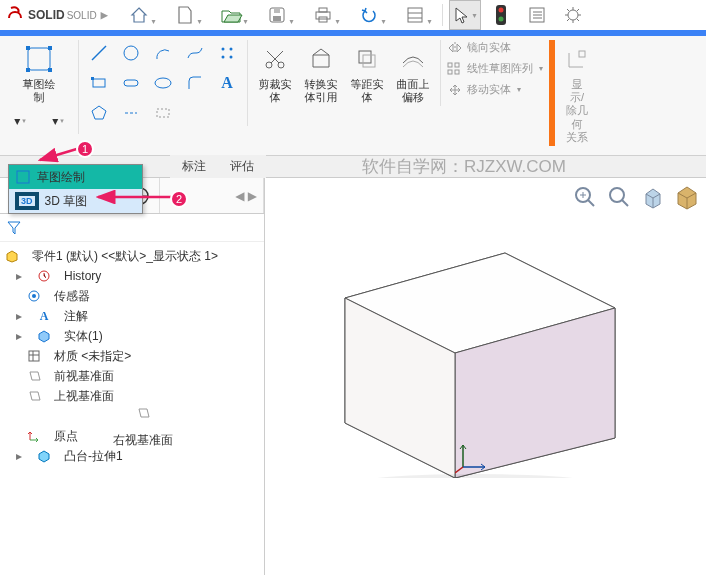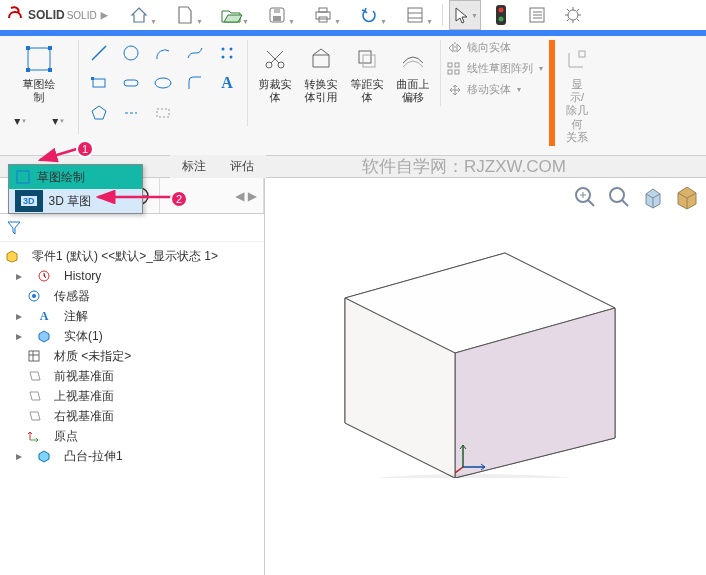--- a/index.html
+++ b/index.html
@@ -427,21 +427,21 @@
 </div>
 
 <div class="sketch-dd">
   <div class="sketch-dd-item">
     <svg width="16" height="16">
         <rect x="2" y="2" width="12" height="12" fill="none" stroke="#1976d2"></rect>
       </svg>
     <span>草图绘制</span>
   </div>
   <div class="sketch-dd-item hl">
-    <span style="font-size:9px;color:#1976d2;font-weight:bold;border:6px solid #0c4a6e;padding:0 2px;">3D</span>
+    <span style="font-size:9px;color:#1976d2;font-weight:bold;border:4px solid #0c4a6e;padding:0 2px;">3D</span>
     <span>3D 草图</span>
   </div>
 </div>
 
 <div class="anno-badge" style="left:76px;top:140px;">1</div>
 <svg class="arrow" style="left:34px;top:140px;" width="50" height="24">
   <defs>
       <marker id="ah1" markerWidth="8" markerHeight="8" refX="7" refY="3" orient="auto">
         <path d="M0 0 L8 3 L0 6 Z" fill="#e91e63"></path>
       </marker>
@@ -560,21 +560,21 @@
         <span>前视基准面</span>
       </div>
       <div class="tree-row" style="padding-left:22px;">
         <span class="icn">
             <svg width="14" height="14">
               <path d="M3 3 L11 3 L13 11 L5 11 Z" fill="none" stroke="#999"></path>
             </svg>
           </span>
         <span>上视基准面</span>
       </div>
-      <div class="tree-row" style="padding-left:22px;">
+      <div class="tree-row" style="padding-left:22px;flex-direction:column;">
         <span class="icn">
             <svg width="14" height="14">
               <path d="M3 3 L11 3 L13 11 L5 11 Z" fill="none" stroke="#999"></path>
             </svg>
           </span>
         <span>右视基准面</span>
       </div>
       <div class="tree-row" style="padding-left:22px;">
         <span class="icn">
             <svg width="14" height="14">

